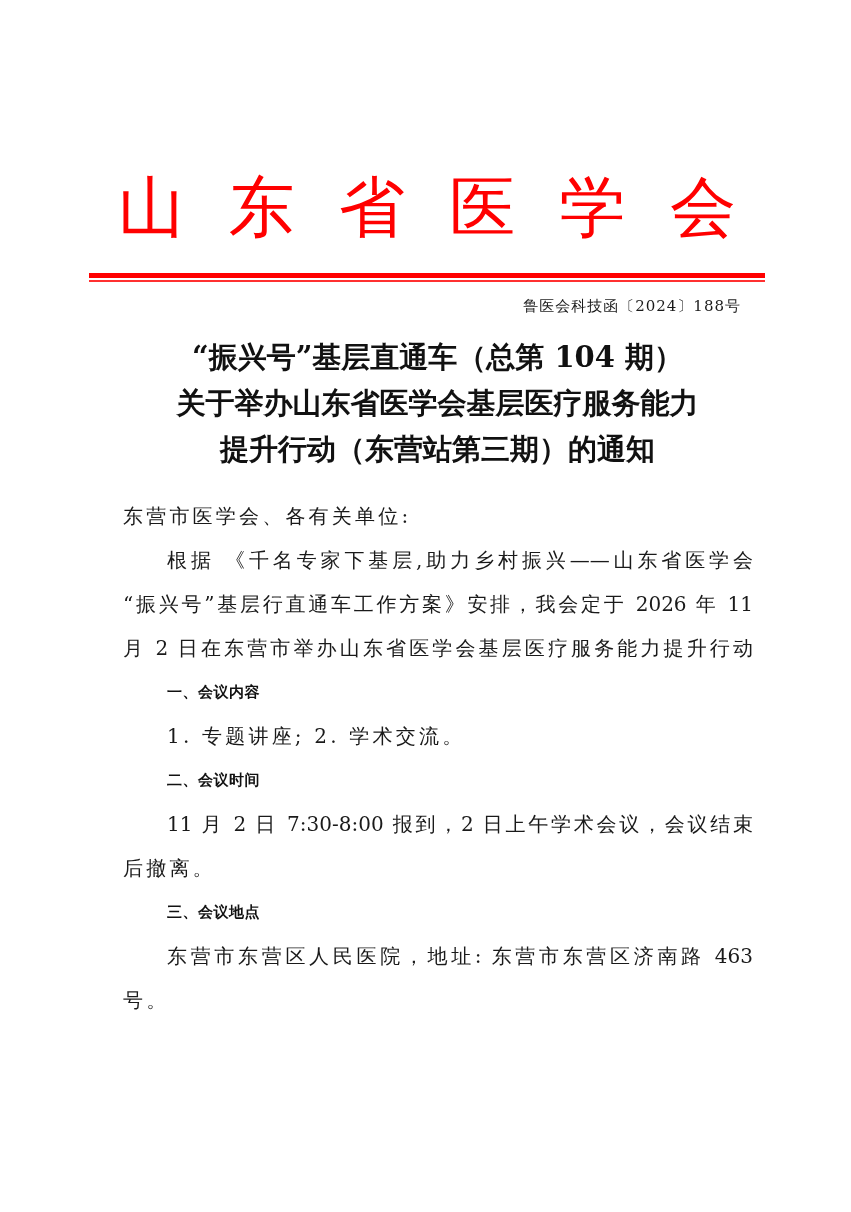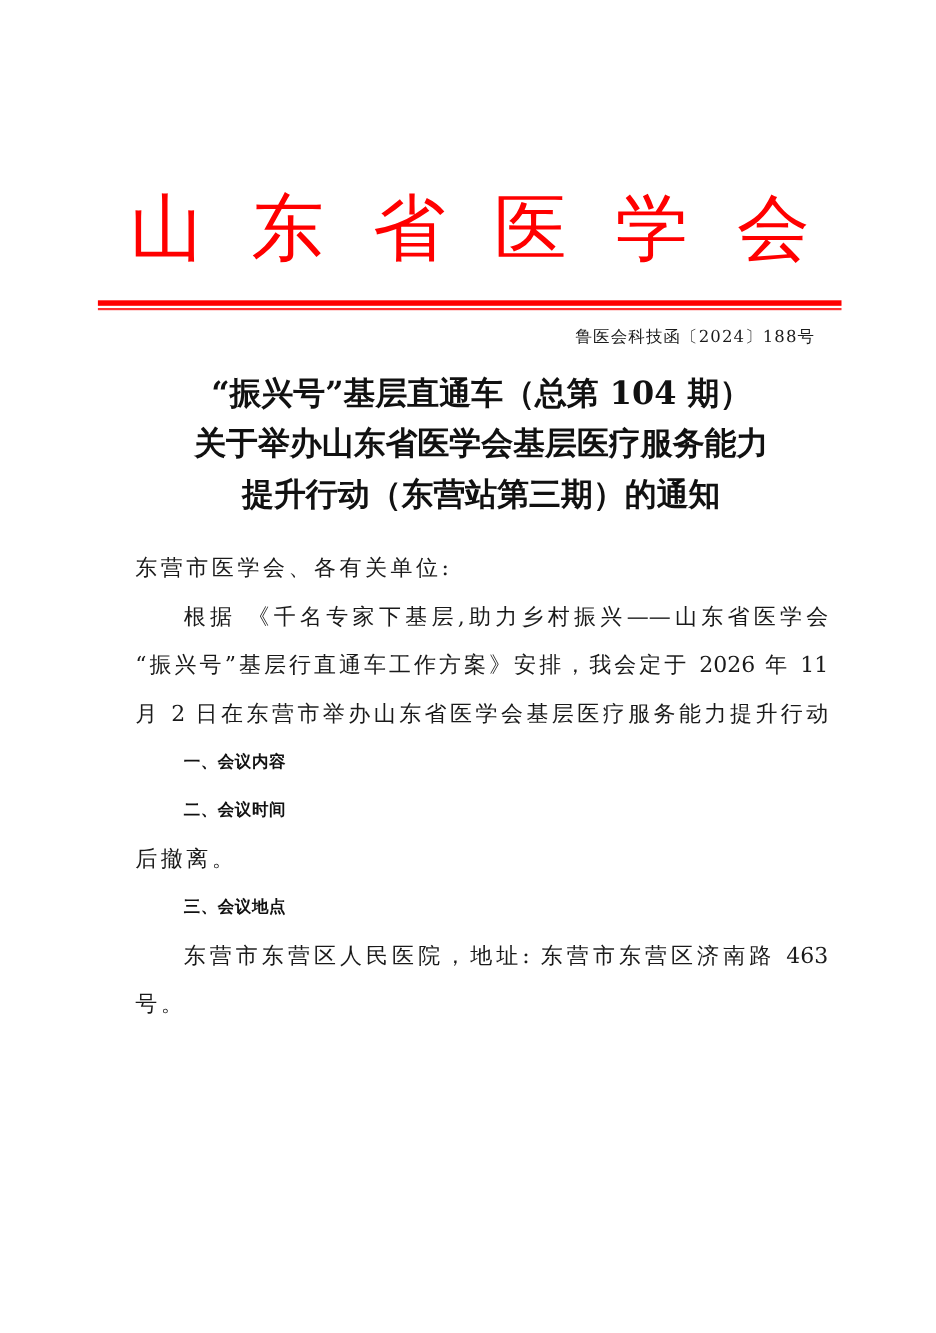--- a/index.html
+++ b/index.html
@@ -137,22 +137,24 @@
   </div>
 
   <div class="body">
     <div class="line">东营市医学会、各有关单位:</div>
 
     <div class="line indent full-line">根据 《千名专家下基层,助力乡村振兴——山东省医学会</div>
     <div class="line full-line">“振兴号”基层行直通车工作方案》安排，我会定于 2026 年 11</div>
     <div class="line full-line">月 2 日在东营市举办山东省医学会基层医疗服务能力提升行动</div>
 
     <div class="heading">一、会议内容</div>
+    <div class="line indent">1. 专题讲座; 2. 学术交流。</div>
 
     <div class="heading">二、会议时间</div>
+    <div class="line indent full-line">11 月 2 日 7:30-8:00 报到，2 日上午学术会议，会议结束</div>
     <div class="line">后撤离。</div>
 
     <div class="heading">三、会议地点</div>
     <div class="line indent full-line">东营市东营区人民医院，地址: 东营市东营区济南路 463</div>
     <div class="line">号。</div>
   </div>
 
 </div>
 
 </body></html>

